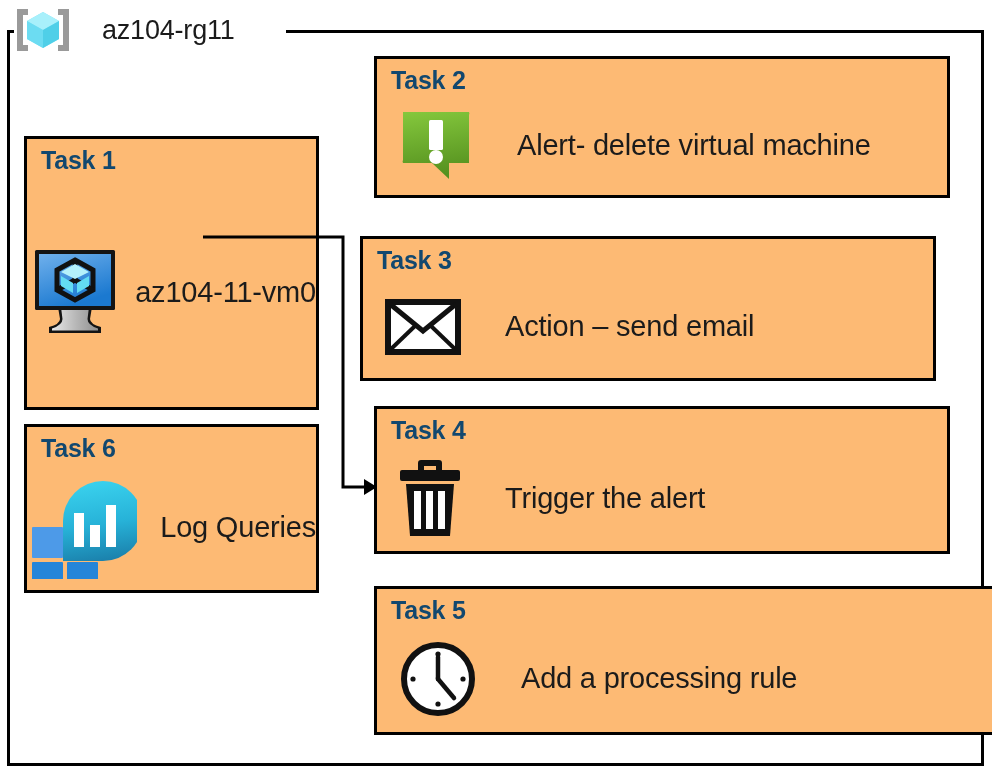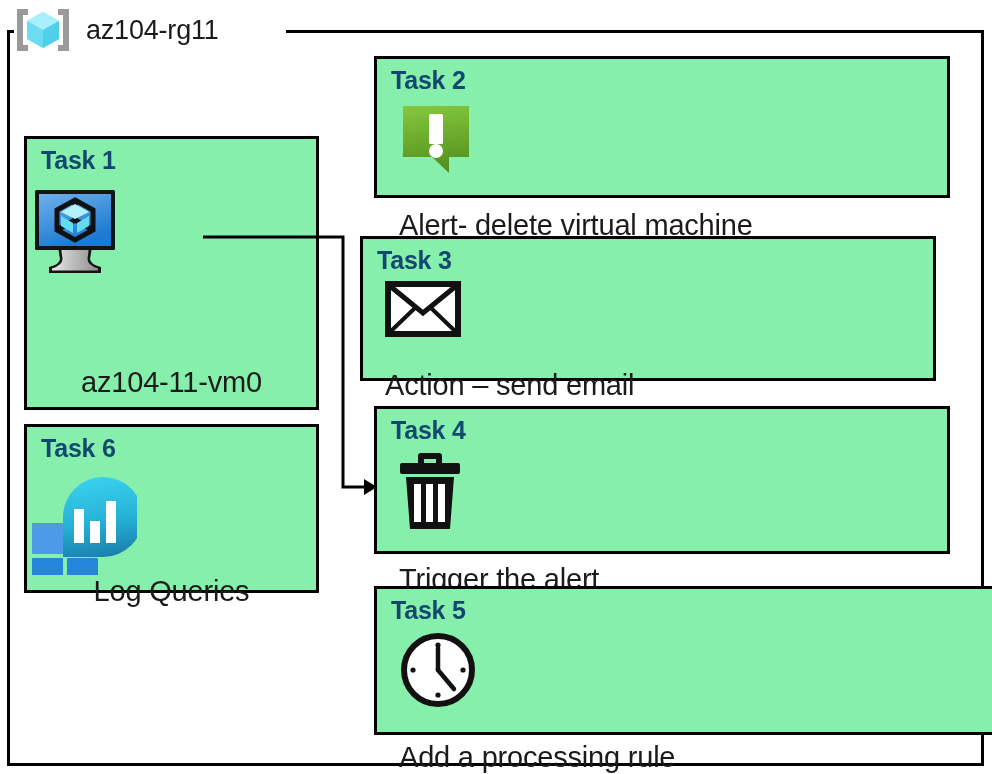--- a/index.html
+++ b/index.html
@@ -36,34 +36,34 @@
   }
 
   
   #rg-header {
     position: absolute;
     left: 14px;
     top: 4px;
     height: 52px;
     display: flex;
     align-items: center;
-    gap: 14px;
+    gap: 30px;
     z-index: 3;
   }
   #rg-name {
     font-size: 27px;
     color: #1b1b1b;
     letter-spacing: -0.2px;
     white-space: nowrap;
   }
 
   
   .card {
     position: absolute;
-    background: #86efac;
+    background: #fdba74;
     border: 3px solid #000000;
     z-index: 1;
   }
   .card-label {
     position: absolute;
     left: 14px;
     top: 7px;
     font-size: 25px;
     font-weight: bold;
     color: #12486f;
@@ -75,32 +75,34 @@
     color: #1b1b1b;
     white-space: nowrap;
     letter-spacing: -0.2px;
   }
 
   
   .card-left .card-body {
     position: absolute;
     left: 0; right: 0; top: 46px; bottom: 8px;
     display: flex;
-    flex-direction: column;
+    flex-direction: row;
+    align-items: center;
     justify-content: space-between;
   }
   .card-left .card-caption { text-align: center; }
 
   
   .card-right .card-body {
     position: absolute;
     left: 22px; right: 8px; top: 42px; bottom: 6px;
     display: flex;
-    flex-direction: column;
-    gap: 32px;
+    flex-direction: row;
+    align-items: center;
+    gap: 44px;
   }
 
   
   #card-task1 { left: 24px;  top: 136px; width: 295px; height: 274px; }
   #card-task6 { left: 24px;  top: 424px; width: 295px; height: 169px; }
   #card-task2 { left: 374px; top: 56px;  width: 576px; height: 142px; }
   #card-task3 { left: 360px; top: 236px; width: 576px; height: 145px; }
   #card-task4 { left: 374px; top: 406px; width: 576px; height: 148px; }
   #card-task5 { left: 374px; top: 586px; width: 632px; height: 149px; }
 

